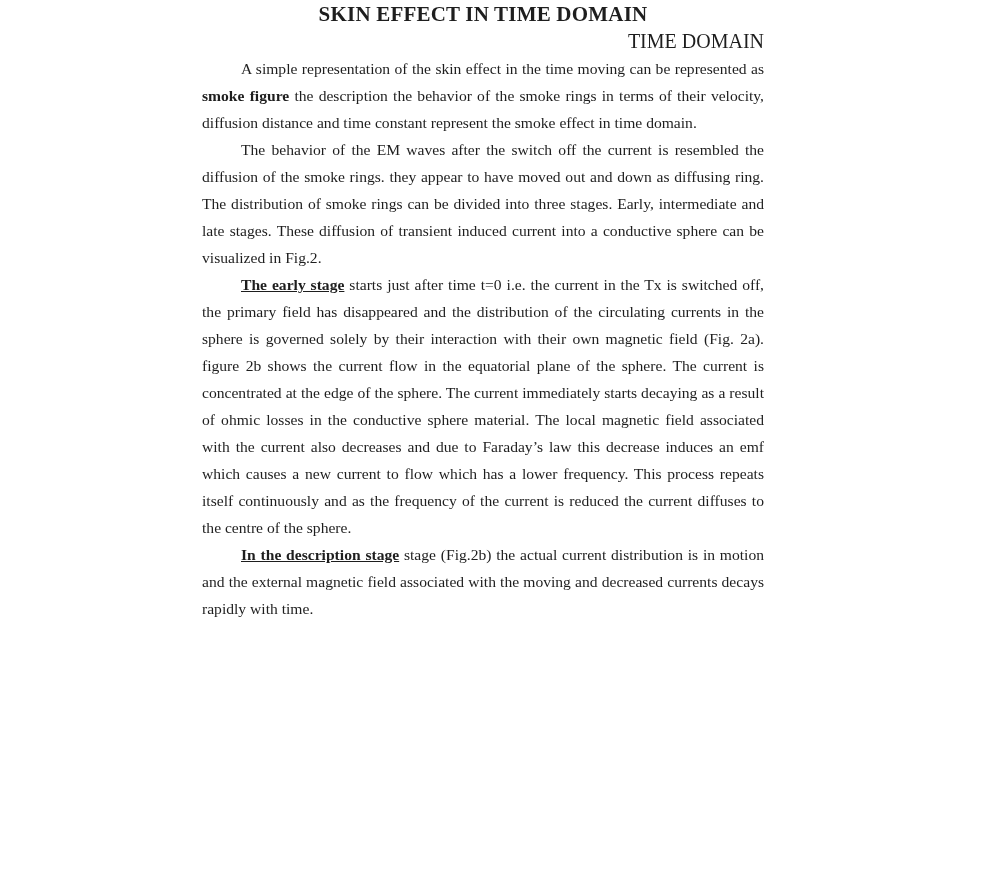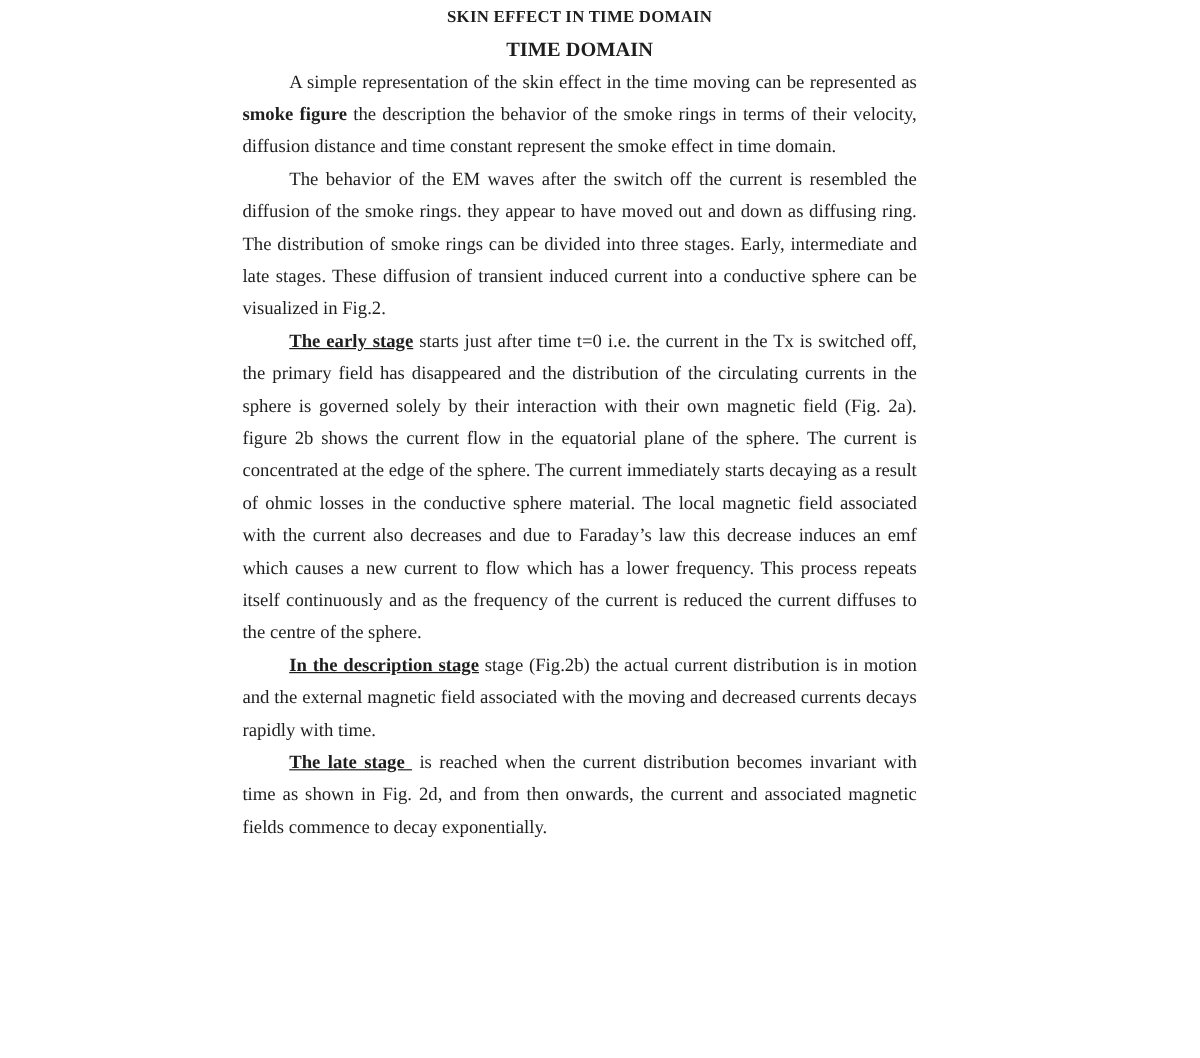--- a/index.html
+++ b/index.html
@@ -18,45 +18,44 @@
     left: 202px;
     top: 1px;
     width: 562px;
     font-family: "Liberation Serif", serif;
     font-size: 15.6px;
     line-height: 27px;
     color: #1e1e1e;
   }
   .doc-title {
     margin: 0;
-    font-size: 14px;
+    font-size: 21px;
     font-weight: bold;
     line-height: 27px;
     text-align: center;
     letter-spacing: 0.2px;
   }
   .section-heading {
     margin: 0;
-    font-size: 17px;
-    font-weight: bold;
+    font-size: 20px;
+    font-weight: normal;
     line-height: 27px;
-    text-align: center;
+    text-align: right;
   }
   p.body-para {
     margin: 0;
     text-align: justify;
     text-indent: 39px;
   }
   .run-b { font-weight: bold; }
   .run-u { text-decoration: underline; }
 </style>
 </head>
 <body>
 
 <div class="doc">
   <h1 class="doc-title">SKIN EFFECT IN TIME DOMAIN</h1>
   <h2 class="section-heading">TIME DOMAIN</h2>
   <p class="body-para"><span>A simple representation of the skin effect in the time moving can be represented as </span><span class="run-b">smoke figure</span><span> the description the behavior of the smoke rings in terms of their velocity, diffusion distance and time constant represent the smoke effect in time domain.</span></p>
   <p class="body-para"><span>The behavior of the EM waves after the switch off the current is resembled the diffusion of the smoke rings. they appear to have moved out and down as diffusing ring. The distribution of smoke rings can be divided into three stages. Early, intermediate and late stages. These diffusion of transient induced current into a conductive sphere can be visualized in Fig.2.</span></p>
   <p class="body-para"><span class="run-b run-u">The early stage</span><span> starts just after time t=0 i.e. the current in the Tx is switched off, the primary field has disappeared and the distribution of the circulating currents in the sphere is governed solely by their interaction with their own magnetic field (Fig. 2a). figure 2b shows the current flow in the equatorial plane of the sphere. The current is concentrated at the edge of the sphere. The current immediately starts decaying as a result of ohmic losses in the conductive sphere material. The local magnetic field associated with the current also decreases and due to Faraday’s law this decrease induces an emf which causes a new current to flow which has a lower frequency. This process repeats itself continuously and as the frequency of the current is reduced the current diffuses to the centre of the sphere.</span></p>
   <p class="body-para"><span class="run-b run-u">In the description stage</span><span> stage (Fig.2b) the actual current distribution is in motion and the external magnetic field associated with the moving  and decreased currents decays rapidly with time.</span></p>
-  <p class="body-para"><span class="run-b run-u">The late stage&nbsp;</span><span> is reached when the current distribution becomes  invariant with time as shown in Fig. 2d, and from then onwards, the current and associated magnetic fields commence to decay exponentially.</span></p>
 </div>
 
 </body></html>

